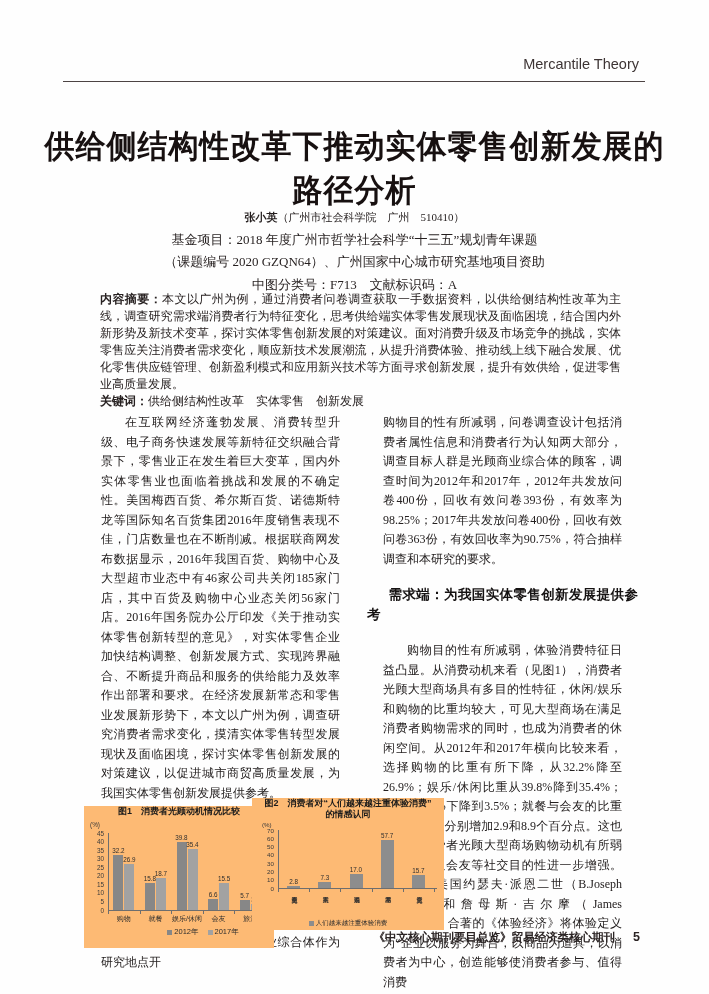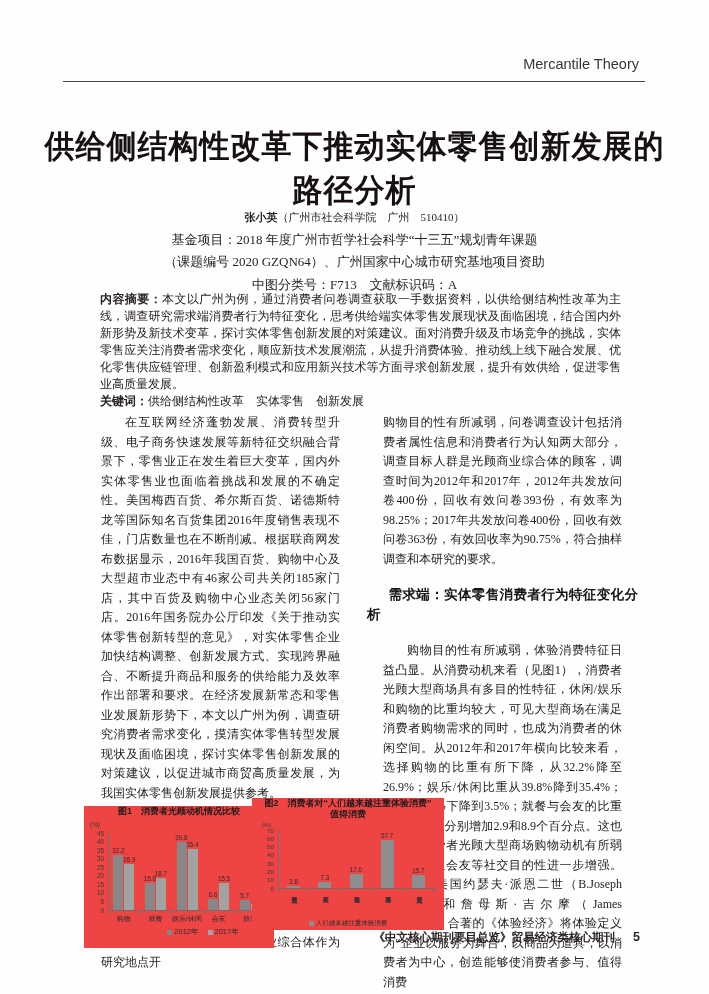--- a/index.html
+++ b/index.html
@@ -25,21 +25,21 @@
   .keywords { margin-top:1px; }
 
   .columns { position:absolute; top:397px; left:85px; width:553px; display:flex; gap:11px; }
   .col { width:271px; font-size:12px; line-height:19.5px; text-align:justify; color:#242020; }
   .col p { margin:16px; text-indent:2em; }
   .col p.cont { text-indent:0; }
   .sec-heading { font-family:"Liberation Sans", sans-serif; font-weight:bold;
     font-size:13.5px; line-height:20px; margin:6px 0 5px; text-indent:1.6em; color:#151212; }
   .wrapped { margin-left:95px; text-indent:0 !important; }
 
-  .figure { position:absolute; background:#ef4444;
+  .figure { position:absolute; background:#fdba74;
     font-family:"Liberation Sans", sans-serif; color:#242222; }
   #fig1 { left:84px;  top:806px; width:190px; height:142px; }
   #fig2 { left:252px; top:798px; width:192px; height:132px; }
   .fig-title { text-align:center; font-weight:bold; font-size:9px; line-height:10.5px; color:#1b1b1b; }
 
   .footer { position:absolute; top:930px; right:69px; font-size:11.5px; font-weight:bold;
     color:#2b2424; font-family:"Liberation Serif", serif; }
   .footer .pagenum { margin-left:18px; font-family:"Liberation Sans", sans-serif; font-size:12.5px; }
 </style>
 </head>
@@ -65,21 +65,21 @@
   </div>
 
   <div class="columns">
     <div class="col">
       <p>在互联网经济蓬勃发展、消费转型升级、电子商务快速发展等新特征交织融合背景下，零售业正在发生着巨大变革，国内外实体零售业也面临着挑战和发展的不确定性。美国梅西百货、希尔斯百货、诺德斯特龙等国际知名百货集团2016年度销售表现不佳，门店数量也在不断削减。根据联商网发布数据显示，2016年我国百货、购物中心及大型超市业态中有46家公司共关闭185家门店，其中百货及购物中心业态关闭56家门店。2016年国务院办公厅印发《关于推动实体零售创新转型的意见》，对实体零售企业加快结构调整、创新发展方式、实现跨界融合、不断提升商品和服务的供给能力及效率作出部署和要求。在经济发展新常态和零售业发展新形势下，本文以广州为例，调查研究消费者需求变化，摸清实体零售转型发展现状及面临困境，探讨实体零售创新发展的对策建议，以促进城市商贸高质量发展，为我国实体零售创新发展提供参考。</p>
       <div class="sec-heading">数据来源与研究方法</div>
       <p>本文以定量分析为主，定性分析为辅，以问卷调查统计分析为主要研究方法。本文出于研究的典型性、代表性及可比性等因素考虑，选取广州市天河城、中华广场、白云万达广场等三家代表性零售商业综合体作为研究地点开</p>
     </div>
     <div class="col">
       <p class="cont">购物目的性有所减弱，问卷调查设计包括消费者属性信息和消费者行为认知两大部分，调查目标人群是光顾商业综合体的顾客，调查时间为2012年和2017年，2012年共发放问卷400份，回收有效问卷393份，有效率为98.25%；2017年共发放问卷400份，回收有效问卷363份，有效回收率为90.75%，符合抽样调查和本研究的要求。</p>
-      <div class="sec-heading">需求端：实体零售消费者行为特征变化分析</div>
+      <div class="sec-heading">需求端：为我国实体零售创新发展提供参考</div>
       <p>购物目的性有所减弱，体验消费特征日益凸显。从消费动机来看（见图1），消费者光顾大型商场具有多目的性特征，休闲/娱乐和购物的比重均较大，可见大型商场在满足消费者购物需求的同时，也成为消费者的休闲空间。从2012年和2017年横向比较来看，选择购物的比重有所下降，从32.2%降至26.9%；娱乐/休闲比重从39.8%降到35.4%；旅游从5.7%下降到3.5%；就餐与会友的比重有所提升，分别增加2.9和8.9个百分点。这也说明了消费者光顾大型商场购物动机有所弱化，就餐及会友等社交目的性进一步增强。1999年，美国约瑟夫·派恩二世（B.Joseph pine II）和詹母斯·吉尔摩（James H.Gilmore）合著的《体验经济》将体验定义为“企业以服务为舞台，以商品为道具，以消费者为中心，创造能够使消费者参与、值得消费</p>
       <p class="cont wrapped">者回忆的活动”。从国际规律来看，当人均GDP突破6000美元时，消费模式开始转型，当人均GDP突破1万美元时，消费者用于文化、健康、休闲等体验经济消费能力将大大增强，消费模式也从“节约原则”</p>
     </div>
   </div>
 
   <div class="figure" id="fig1">
       <div class="fig-title">图1　消费者光顾动机情况比较</div>
       <div style="position: absolute; left: 6px; top: 15px; font-size: 6.4px; color: rgb(58, 58, 58);">(%)</div>
       <div style="position: absolute; left: 0px; width: 20px; top: 100.5px; font-size: 6.4px; text-align: right; color: rgb(58, 58, 58);">0</div>
       <div style="position: absolute; left: 0px; width: 20px; top: 91.9444px; font-size: 6.4px; text-align: right; color: rgb(58, 58, 58);">5</div>
@@ -130,21 +130,21 @@
           <div style="font-size: 7.5px; color: rgb(45, 45, 45);">2012年</div>
         </div>
         <div style="display: flex; align-items: center; gap: 2px;">
           <div style="width: 5px; height: 5px; background: rgb(162, 162, 162);"></div>
           <div style="font-size: 7.5px; color: rgb(45, 45, 45);">2017年</div>
         </div>
       </div>
     </div>
   <div class="figure" id="fig2">
       <div class="fig-title">图2　消费者对“人们越来越注重体验消费”</div>
-      <div class="fig-title">值得消费</div>
+      <div class="fig-title">的情感认同</div>
       <div style="position: absolute; left: 10px; top: 23px; font-size: 6.2px; color: rgb(58, 58, 58);">(%)</div>
       <div style="position: absolute; left: 0px; width: 22px; top: 86.5px; font-size: 6.2px; text-align: right; color: rgb(58, 58, 58);">0</div>
       <div style="position: absolute; left: 0px; width: 22px; top: 78.2143px; font-size: 6.2px; text-align: right; color: rgb(58, 58, 58);">10</div>
       <div style="position: absolute; left: 0px; width: 22px; top: 69.9286px; font-size: 6.2px; text-align: right; color: rgb(58, 58, 58);">20</div>
       <div style="position: absolute; left: 0px; width: 22px; top: 61.6429px; font-size: 6.2px; text-align: right; color: rgb(58, 58, 58);">30</div>
       <div style="position: absolute; left: 0px; width: 22px; top: 53.3571px; font-size: 6.2px; text-align: right; color: rgb(58, 58, 58);">40</div>
       <div style="position: absolute; left: 0px; width: 22px; top: 45.0714px; font-size: 6.2px; text-align: right; color: rgb(58, 58, 58);">50</div>
       <div style="position: absolute; left: 0px; width: 22px; top: 36.7857px; font-size: 6.2px; text-align: right; color: rgb(58, 58, 58);">60</div>
       <div style="position: absolute; left: 0px; width: 22px; top: 28.5px; font-size: 6.2px; text-align: right; color: rgb(58, 58, 58);">70</div>
       <div style="position: absolute; left: 26px; top: 32px; width: 1px; height: 58px; background: rgb(110, 110, 110);"></div>

